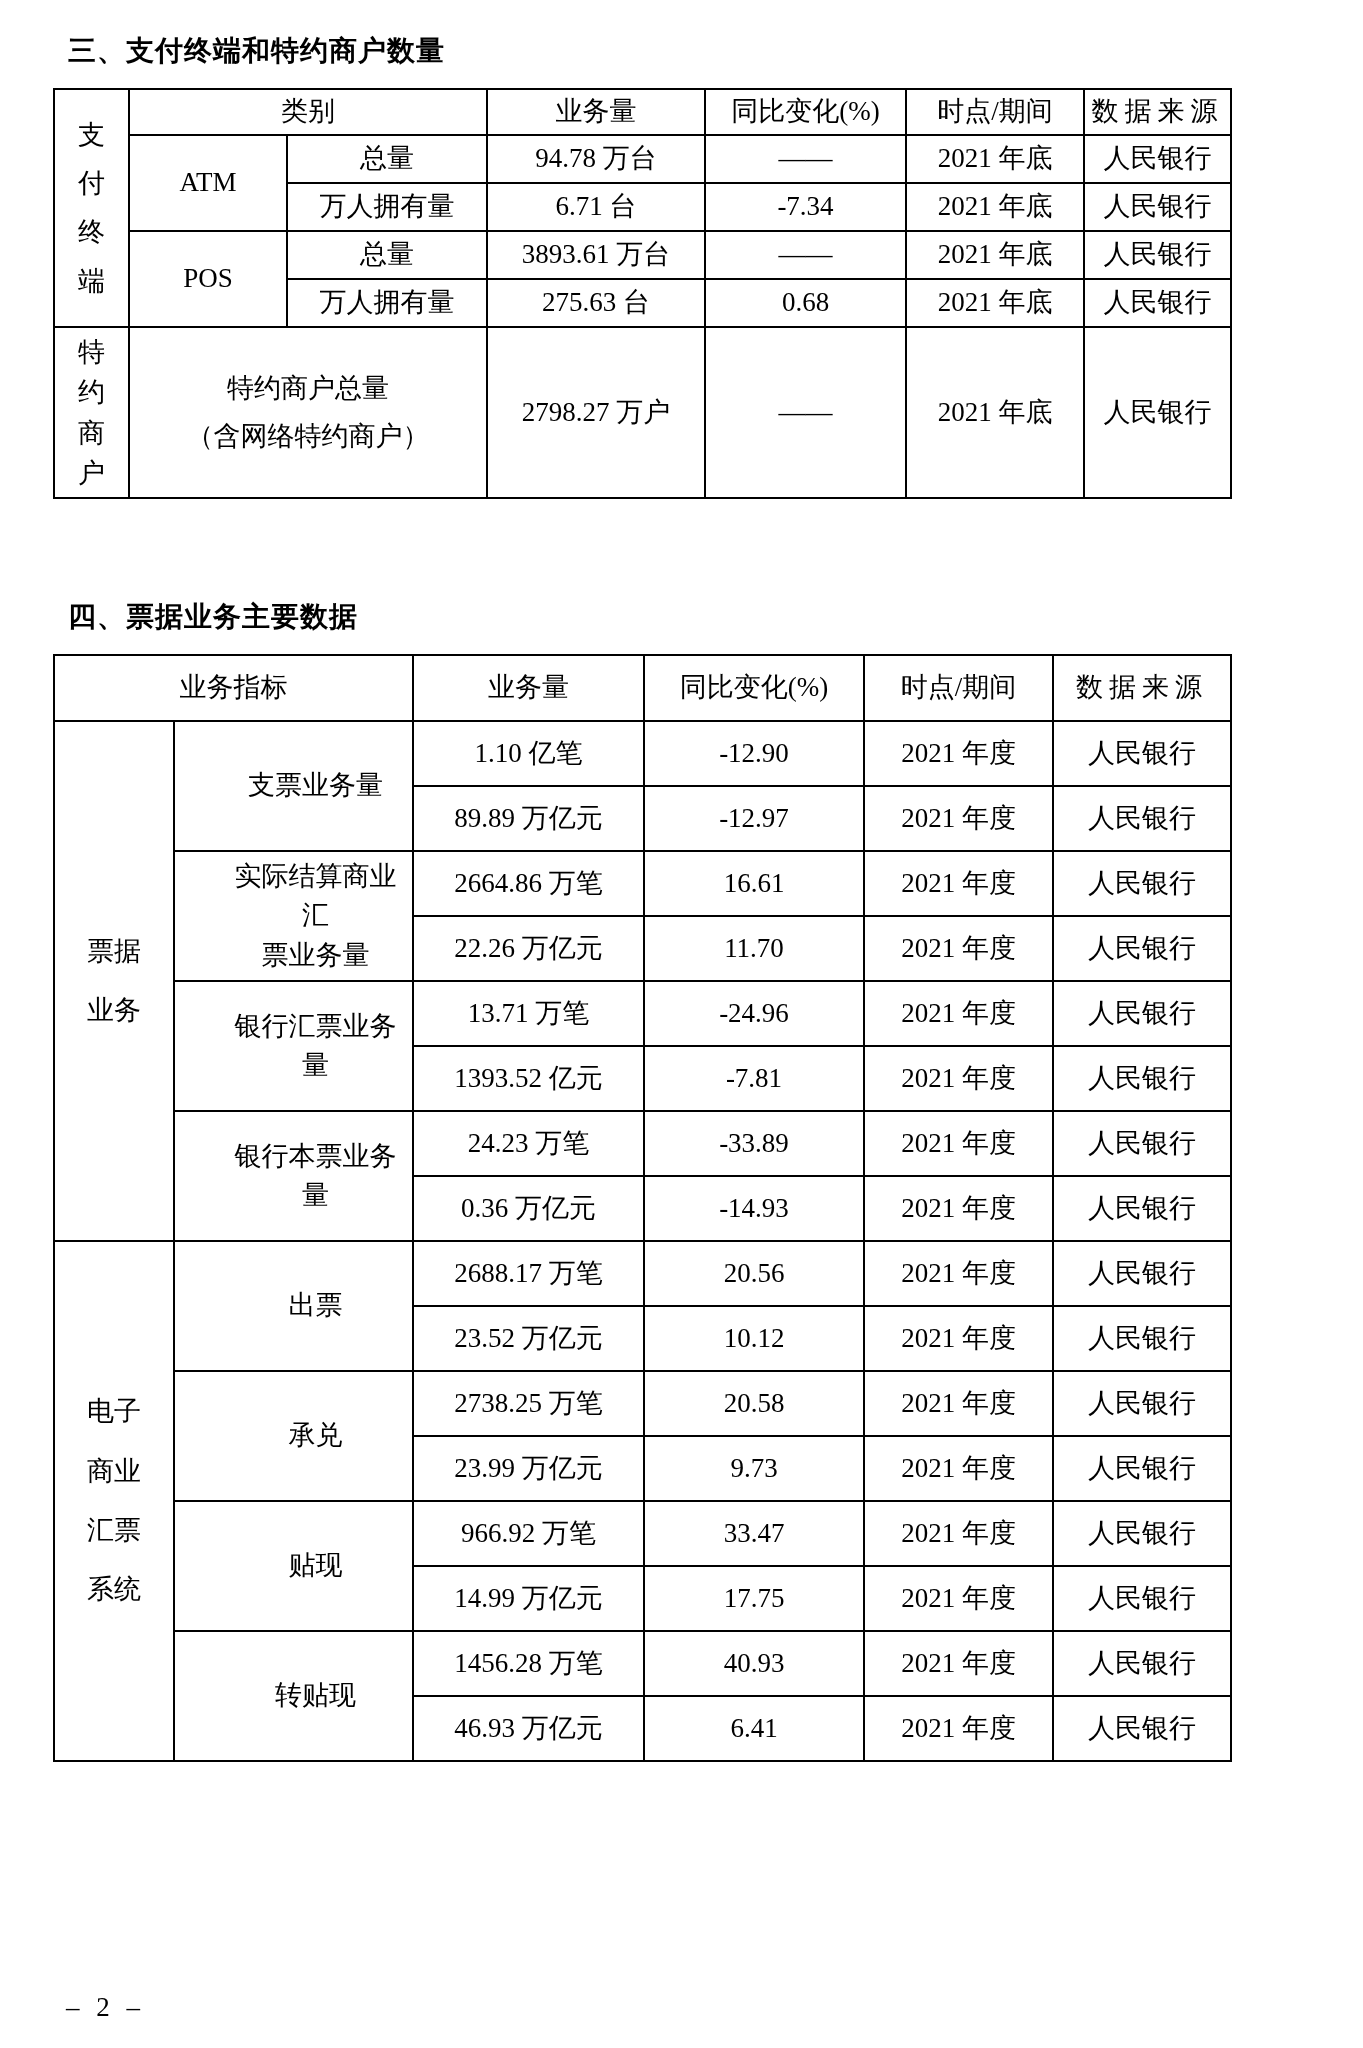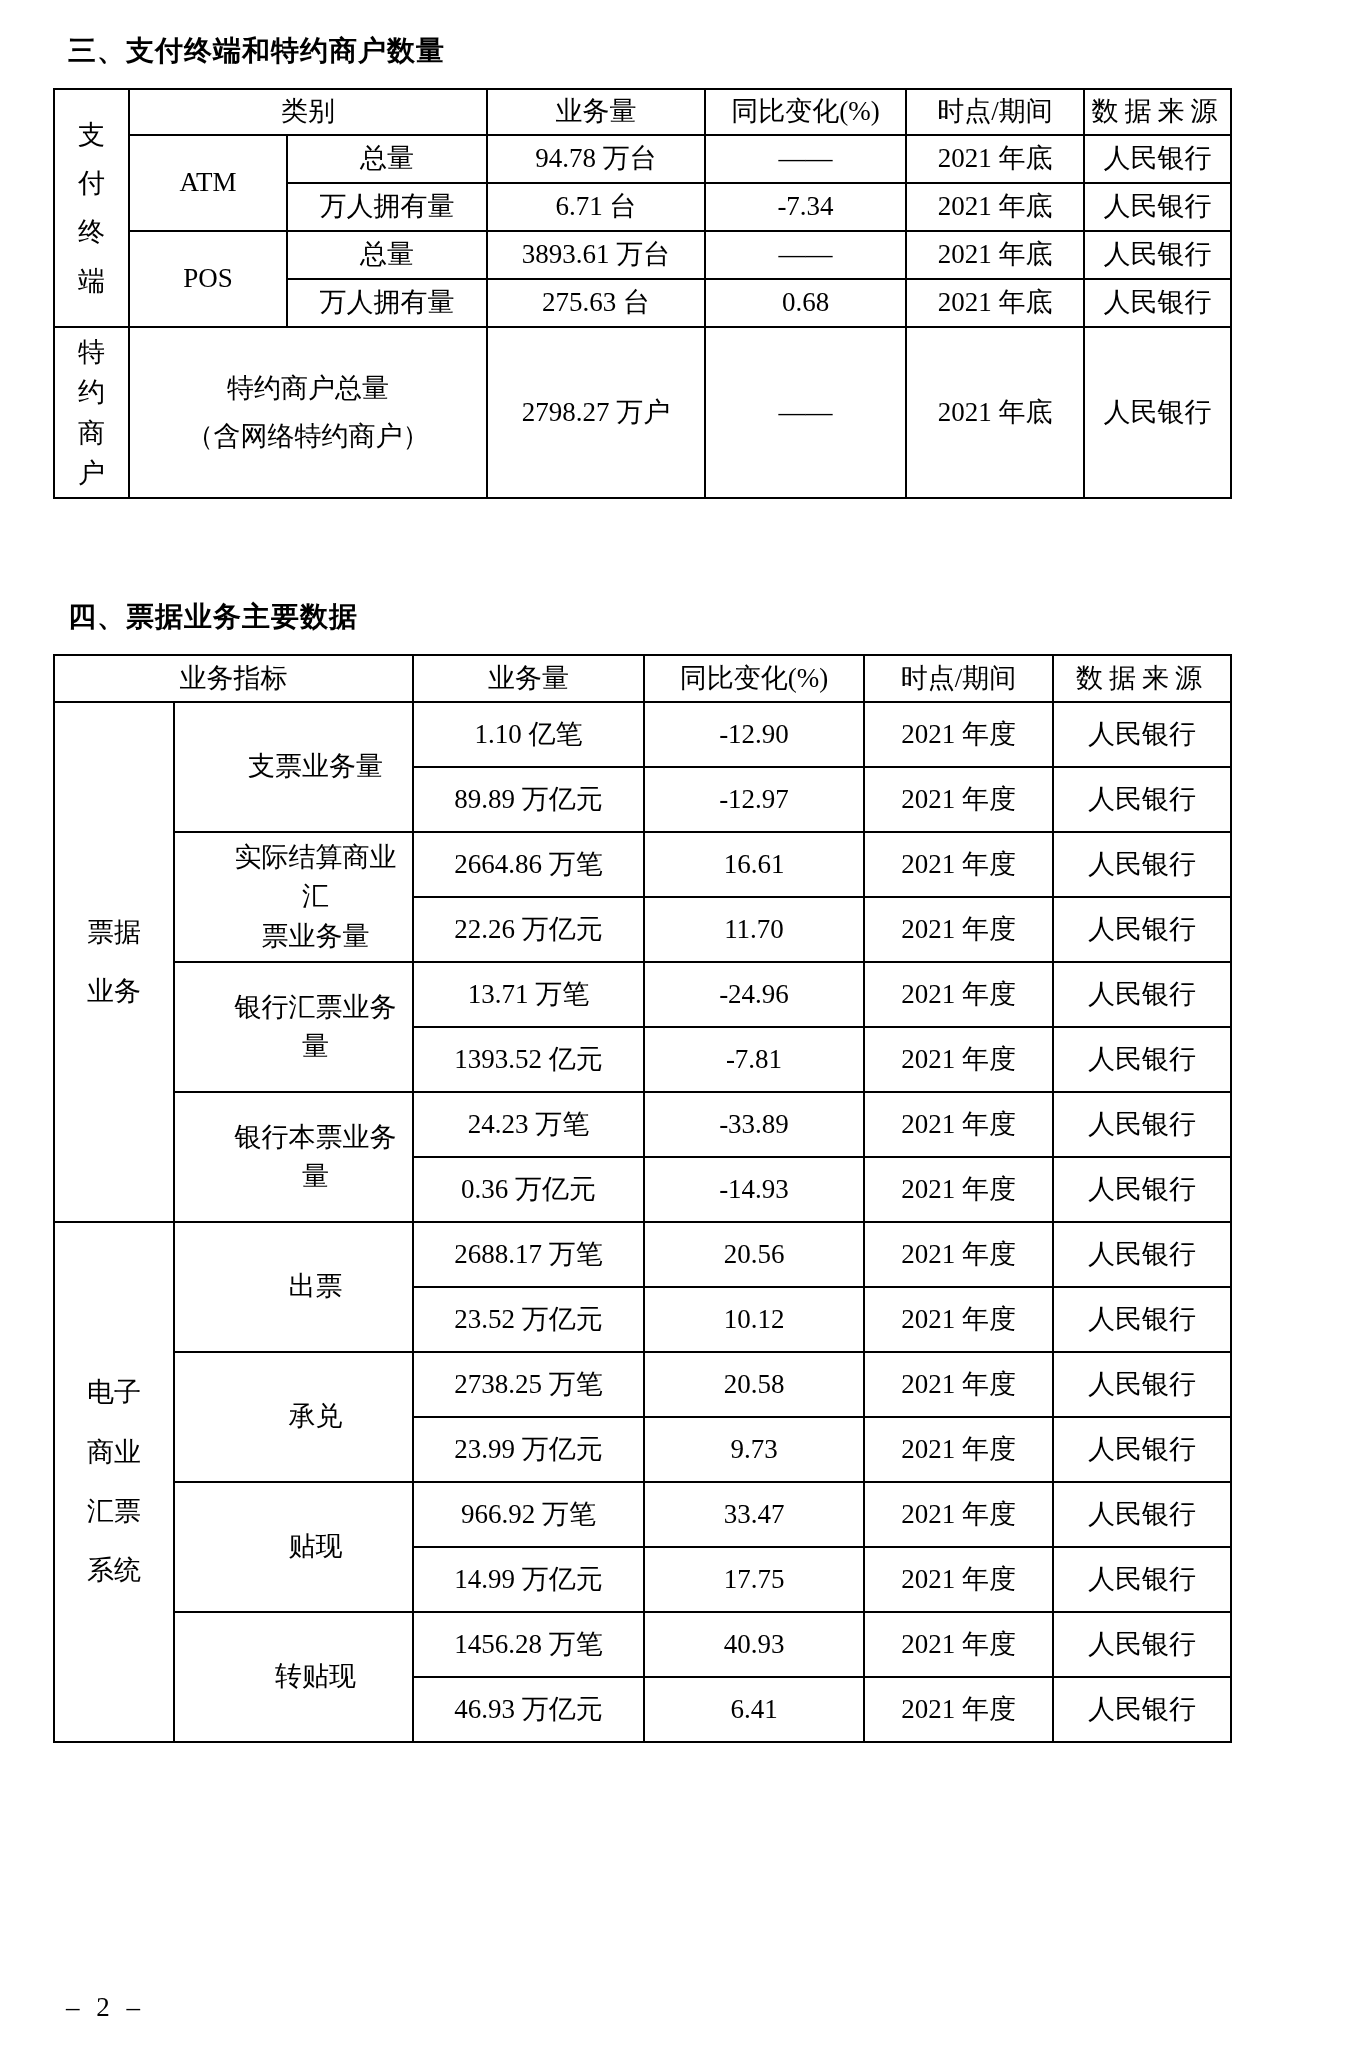--- a/index.html
+++ b/index.html
@@ -21,21 +21,21 @@
   #t1{top:88px;}
   #t2{top:654px;}
   td{
     border:2px solid #000;text-align:center;vertical-align:middle;
     font-size:27px;line-height:1.25;padding:0 4px;white-space:pre-line;
     overflow:hidden;
   }
   tr.h1row{height:46px;}
   tr.d1row{height:48px;}
   tr.tallrow{height:171px;}
-  tr.h2row{height:47px;}
+  tr.h2row{height:66px;}
   tr.d2row{height:65px;}
   td.side-terminal{line-height:1.8;}
   td.side-merchant{line-height:1.5;}
   td.side-bills{line-height:2.2;}
   td.two-line{line-height:1.75;font-family:Liberation Serif, serif;}
   td.group-name{line-height:1.45;padding-left:48px;}
   td.sp{letter-spacing:6px;border-radius:6px;}
   #page-number{
     position:absolute;left:66px;top:1992px;
     font-size:27px;word-spacing:10px;white-space:nowrap;

